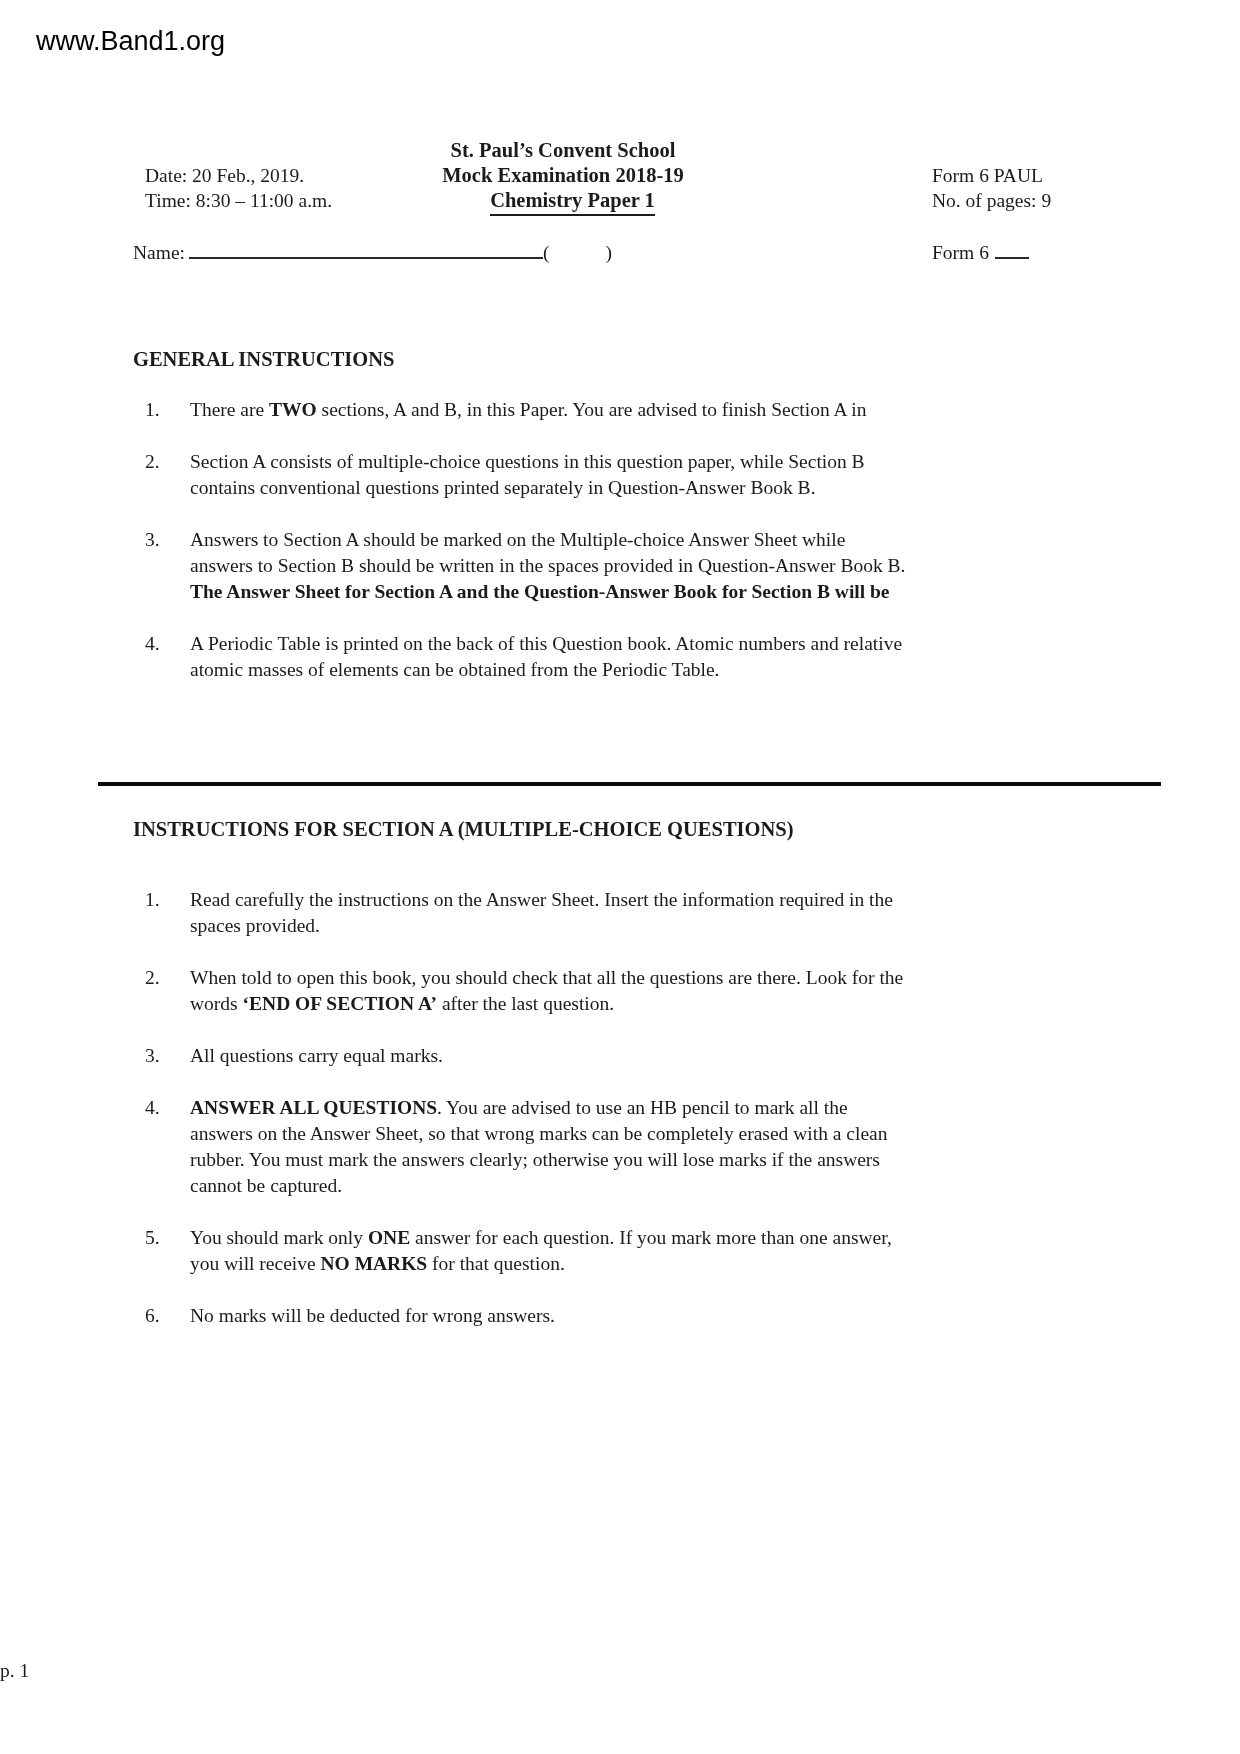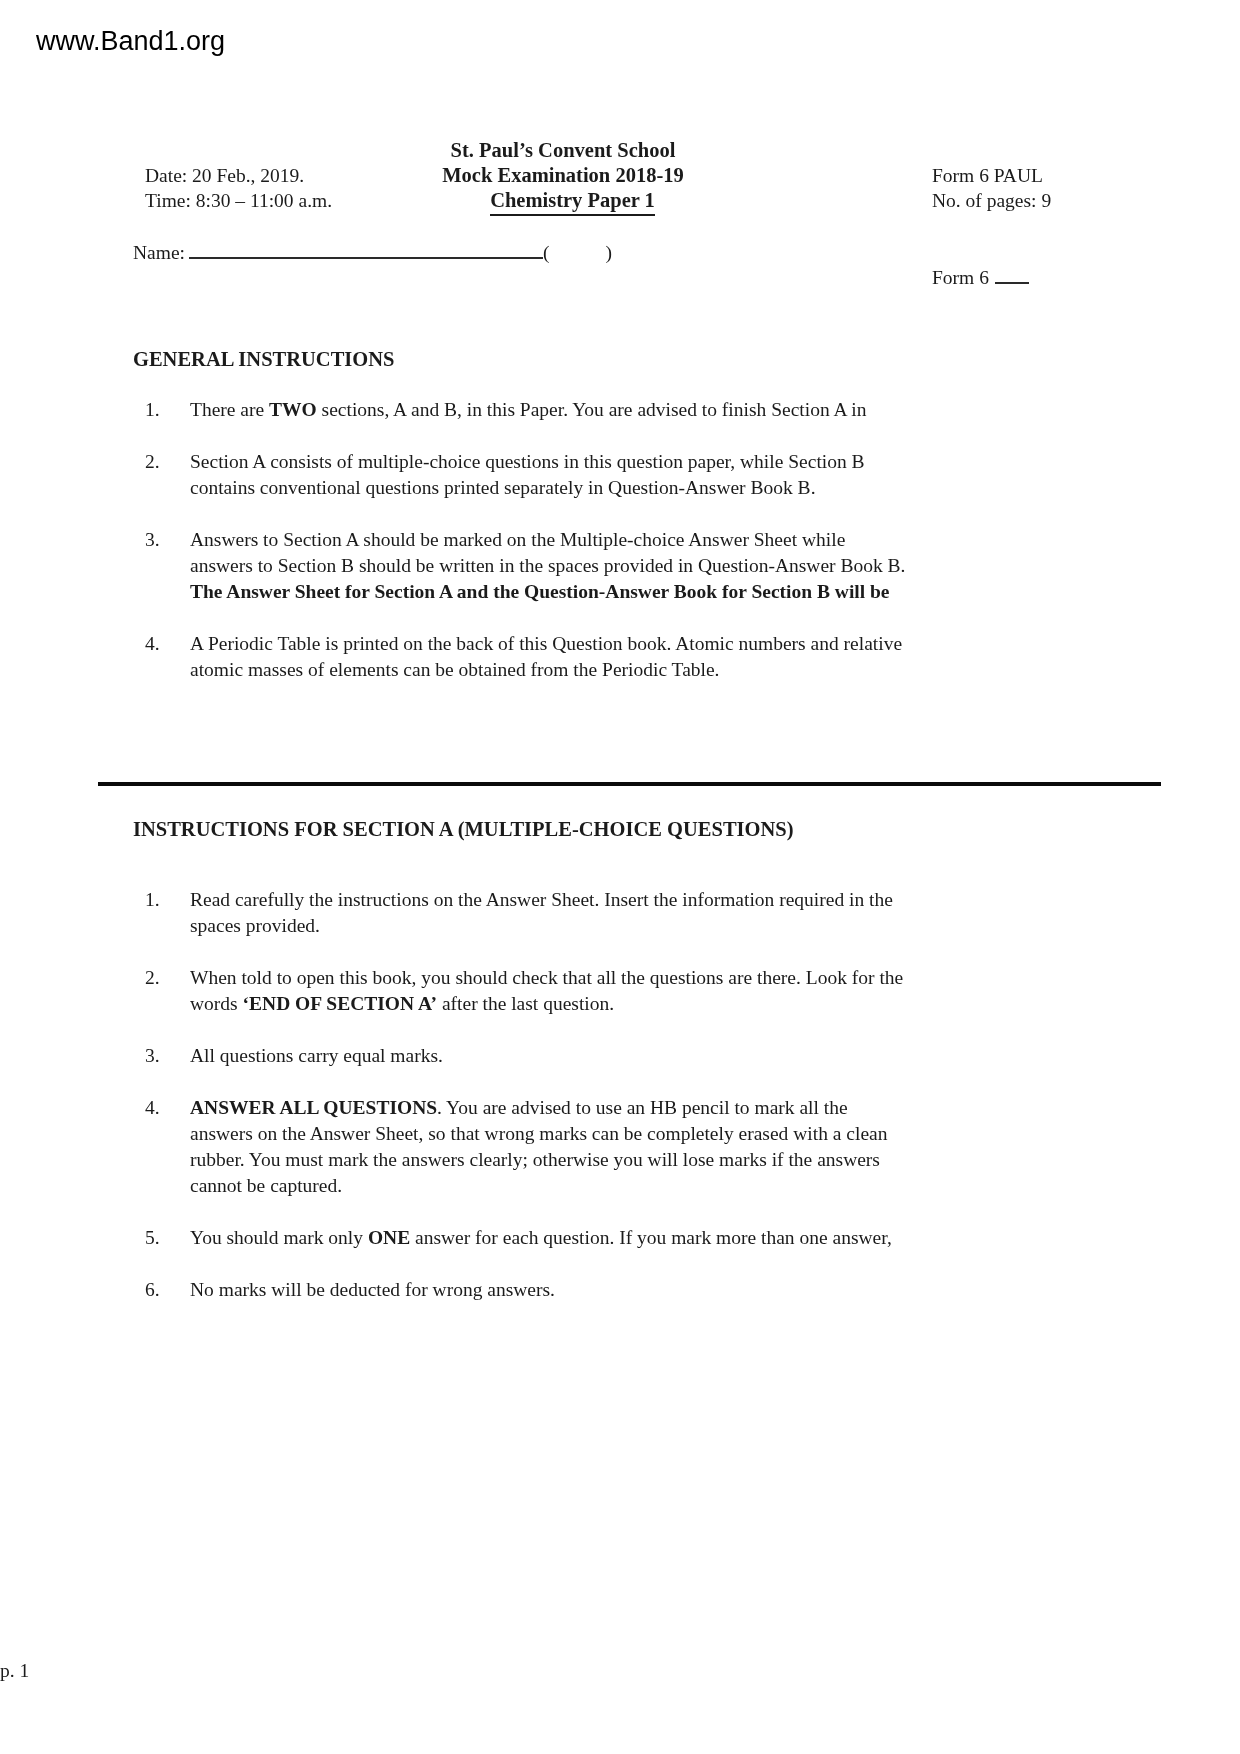--- a/index.html
+++ b/index.html
@@ -29,21 +29,21 @@
   .school{top:138px;}
   .row2{top:163px;}
   .row3{top:188px;}
   .paper-title{display:inline-block;border-bottom:2px solid #1b1b1b;padding-bottom:1px;margin-left:19px;}
   .name-row{left:133px;top:237px;font-size:19.5px;line-height:25px;white-space:nowrap;}
   .name-underline{
     display:inline-block;width:354px;height:20px;
     border-bottom:2px solid #2a2a2a;margin-left:4px;
   }
   .paren-gap{display:inline-block;width:56px;}
-  .form6-row{left:932px;top:237px;font-size:19.5px;line-height:25px;white-space:nowrap;margin-top:25px;}
+  .form6-row{left:932px;top:237px;font-size:19.5px;line-height:25px;white-space:nowrap;}
   .short-underline{
     display:inline-block;width:34px;height:20px;
     border-bottom:2px solid #2a2a2a;margin-left:6px;
   }
   .sec-title{
     left:133px;
     font-weight:bold;font-size:20.5px;line-height:26px;
     white-space:nowrap;
   }
   .gen-title{top:346px;}
@@ -151,20 +151,21 @@
           <div class="line"><b>ANSWER ALL QUESTIONS</b><span>. You are advised to use an HB pencil to mark all the</span></div>
           <div class="line"><span>answers on the Answer Sheet, so that wrong marks can be completely erased with a clean</span></div>
           <div class="line"><span>rubber. You must mark the answers clearly; otherwise you will lose marks if the answers</span></div>
           <div class="line"><span>cannot be captured.</span></div>
         </div>
       </div>
       <div class="li">
         <span class="num">5.</span>
         <div class="li-text">
           <div class="line"><span>You should mark only </span><b>ONE</b><span> answer for each question. If you mark more than one answer,</span></div>
+          <div class="line"><span>you will receive </span><b>NO MARKS</b><span> for that question.</span></div>
         </div>
       </div>
       <div class="li">
         <span class="num">6.</span>
         <div class="li-text">
           <div class="line"><span>No marks will be deducted for wrong answers.</span></div>
         </div>
       </div>
     </div>
 

